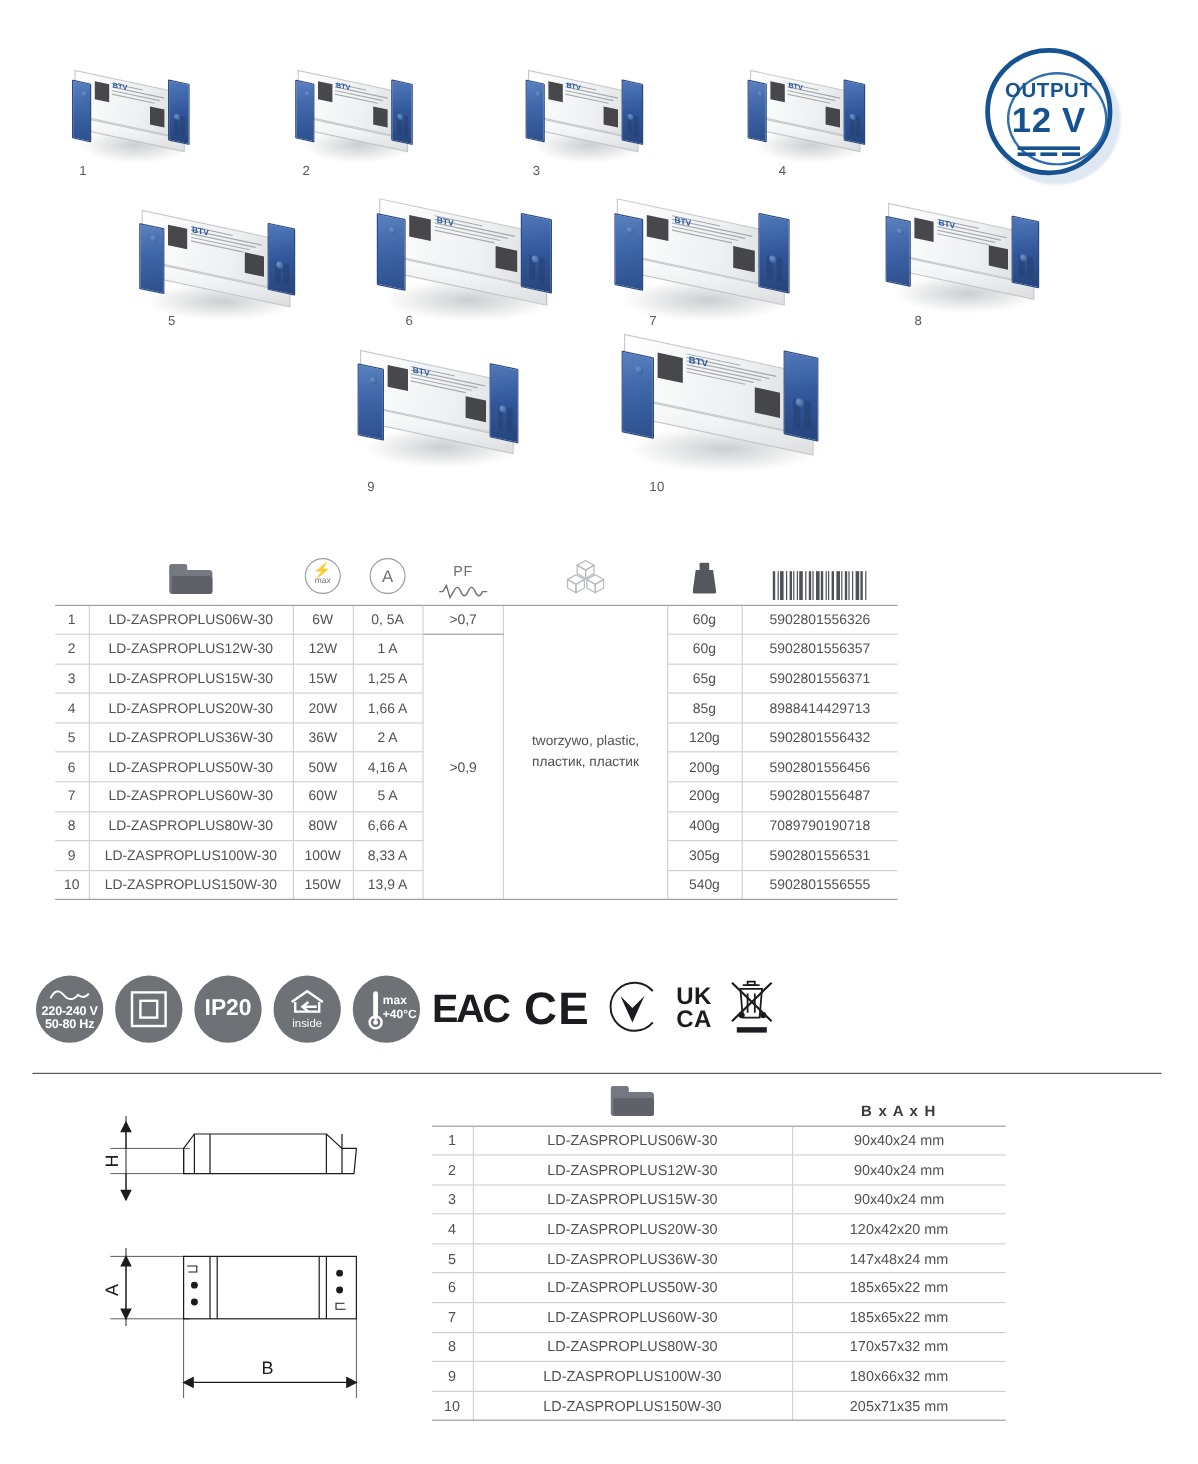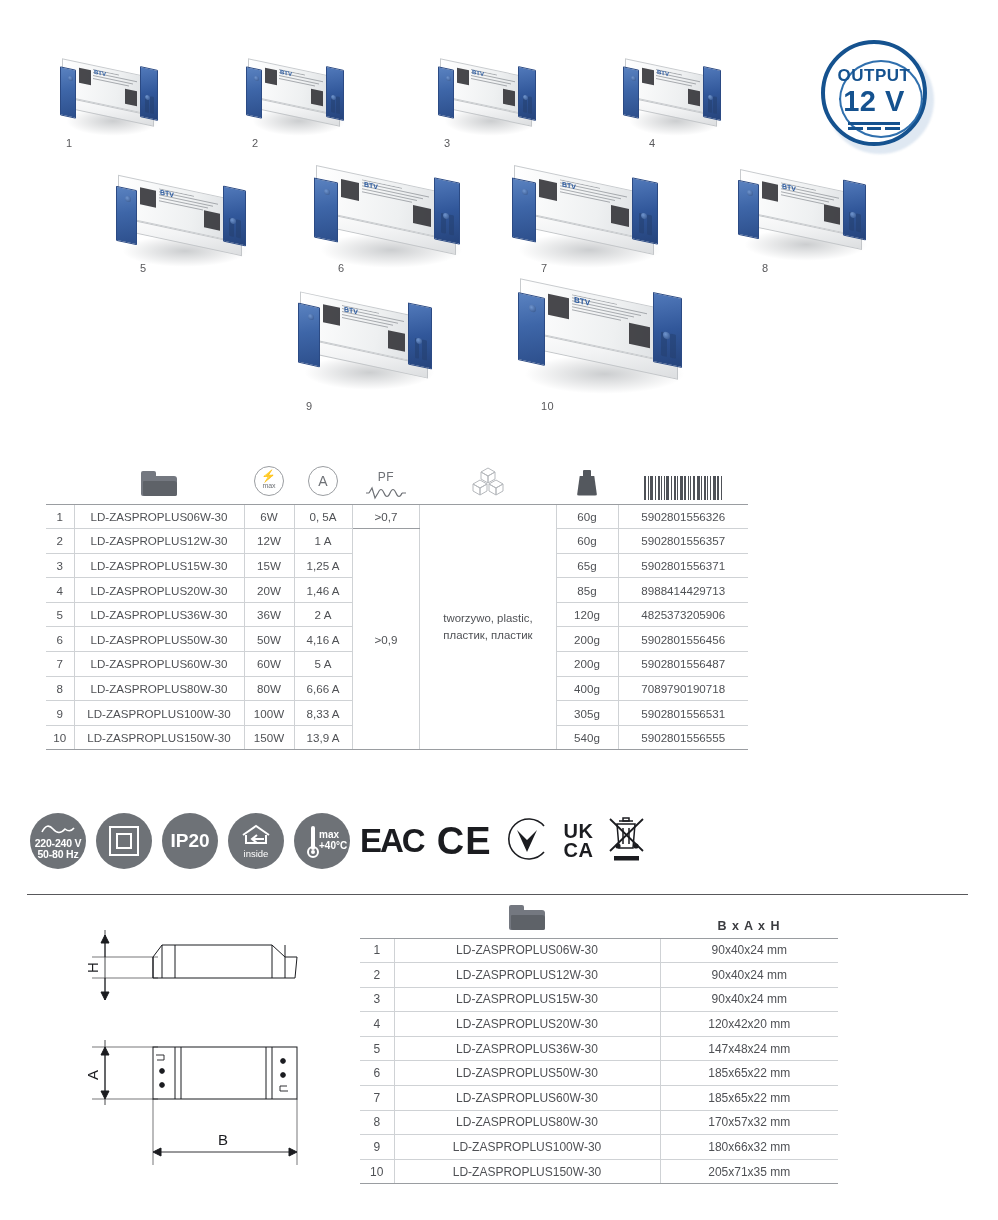--- a/index.html
+++ b/index.html
@@ -569,31 +569,31 @@
           <td class="c-code">LD-ZASPROPLUS15W-30</td>
           <td class="c-w">15W</td>
           <td class="c-a">1,25 A</td>
           <td class="c-g">65g</td>
           <td class="c-bar">5902801556371</td>
         </tr>
         <tr>
           <td class="c-idx">4</td>
           <td class="c-code">LD-ZASPROPLUS20W-30</td>
           <td class="c-w">20W</td>
-          <td class="c-a">1,46 A</td>
+          <td class="c-a">1,66 A</td>
           <td class="c-g">85g</td>
           <td class="c-bar">8988414429713</td>
         </tr>
         <tr>
           <td class="c-idx">5</td>
           <td class="c-code">LD-ZASPROPLUS36W-30</td>
           <td class="c-w">36W</td>
           <td class="c-a">2 A</td>
           <td class="c-g">120g</td>
-          <td class="c-bar">4825373205906</td>
+          <td class="c-bar">5902801556432</td>
         </tr>
         <tr>
           <td class="c-idx">6</td>
           <td class="c-code">LD-ZASPROPLUS50W-30</td>
           <td class="c-w">50W</td>
           <td class="c-a">4,16 A</td>
           <td class="c-g">200g</td>
           <td class="c-bar">5902801556456</td>
         </tr>
         <tr>

